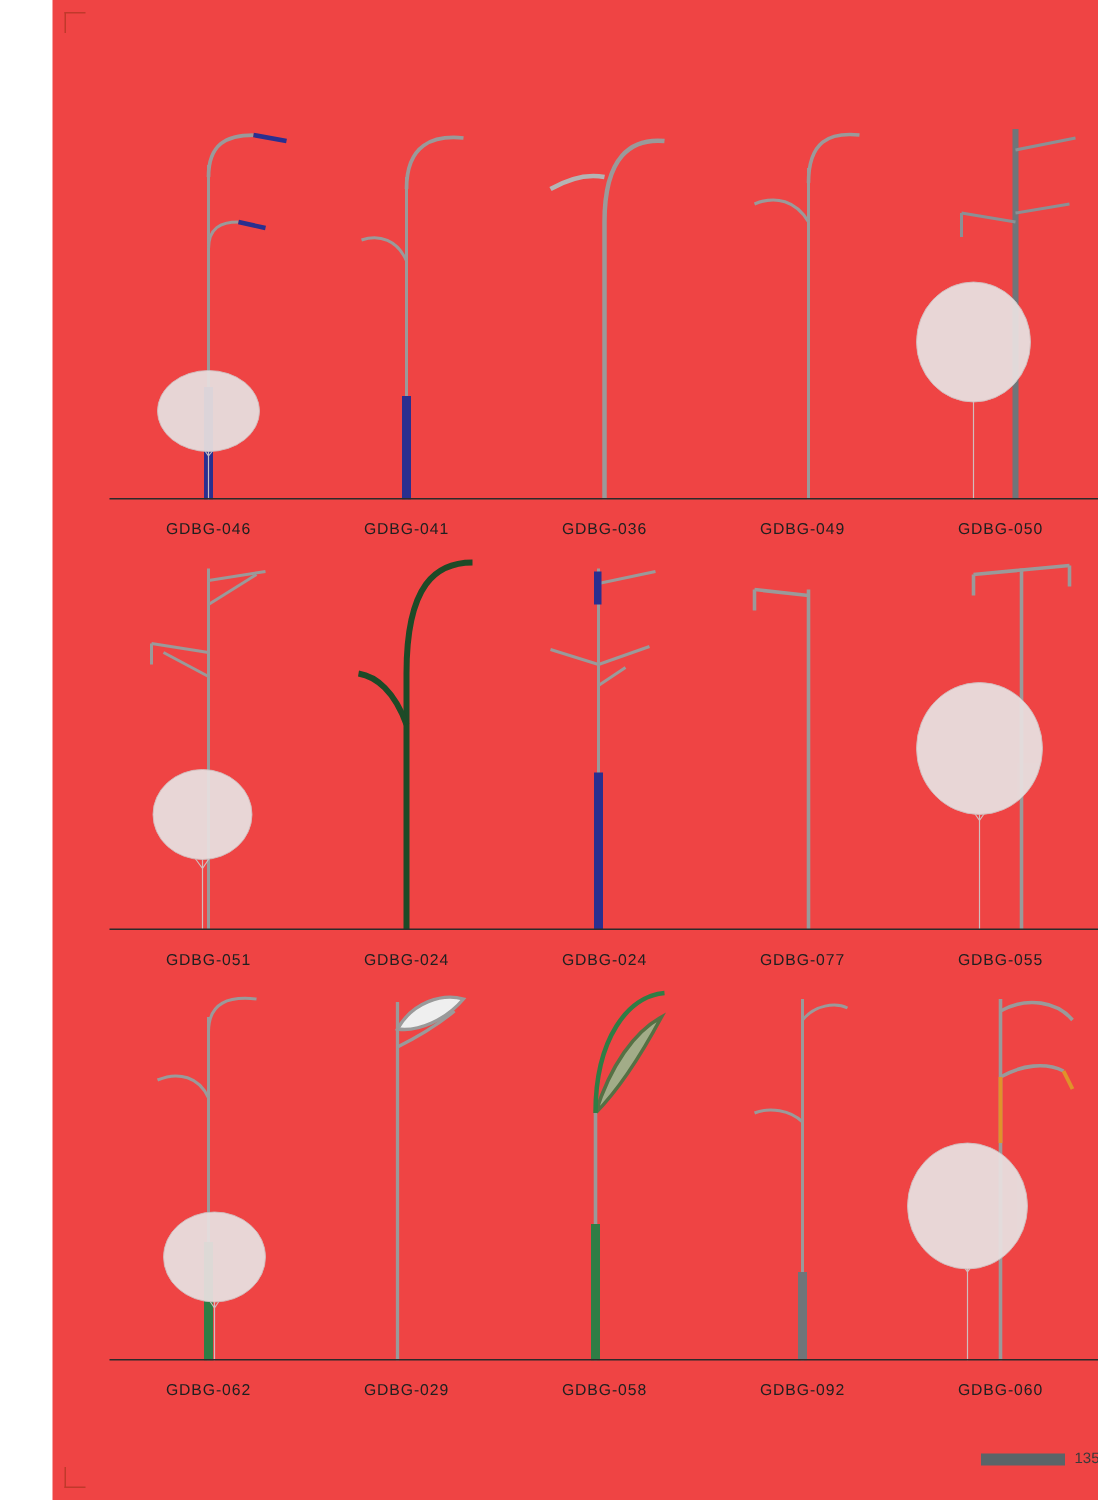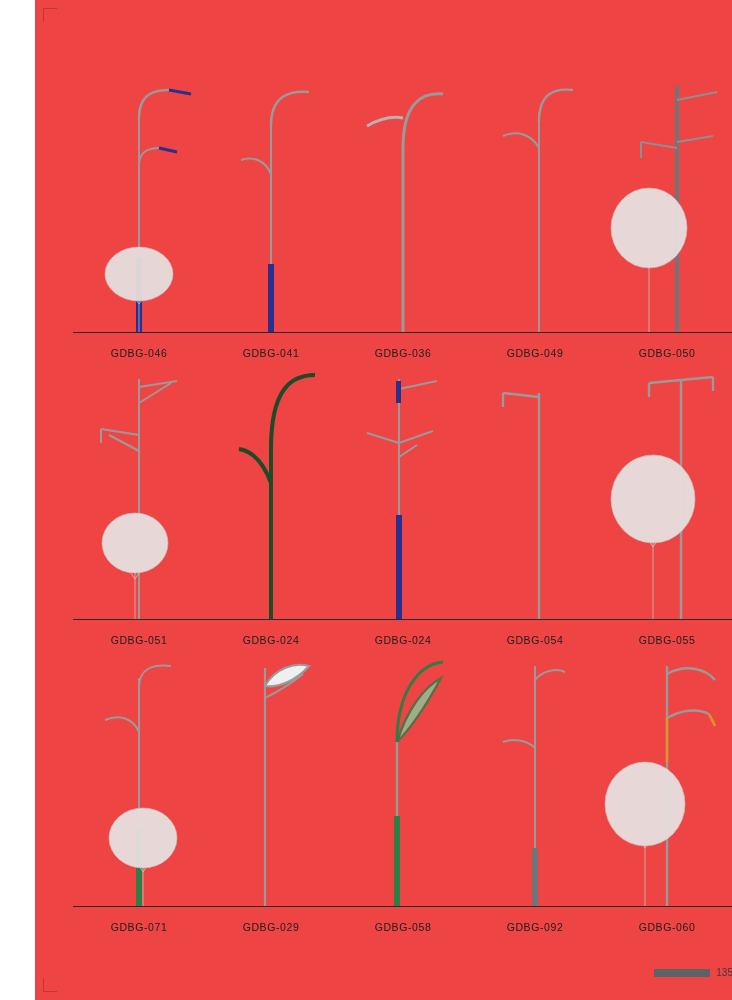--- a/index.html
+++ b/index.html
@@ -272,21 +272,21 @@
               </g>
             </svg>
           </div>
         </div>
       </div>
       <div class="row-baseline"></div>
       <div class="labels">
         <div class="label">GDBG-051</div>
         <div class="label">GDBG-024</div>
         <div class="label">GDBG-024</div>
-        <div class="label">GDBG-054</div>
+        <div class="label">GDBG-077</div>
         <div class="label">GDBG-055</div>
       </div>
     </div>
 
     <div class="row">
       <div class="cells">
         <div class="cell">
           <div class="art">
             <svg viewBox="0 0 132 255" preserveAspectRatio="xMidYMax meet">
               <g fill="none" stroke="#9a9a9a" stroke-width="2">
@@ -352,21 +352,21 @@
               <g stroke="#cfc4c4" stroke-width="0.8" fill="none" opacity="0.95">
                 <path d="M44 255 L44 150 M44 172 L16 134 M44 172 L72 136 M44 196 L24 166 M44 196 L66 164"></path>
                 <ellipse cx="44" cy="152" rx="40" ry="42" fill="#e7dfdf" stroke="#cfc4c4" stroke-width="0.6"></ellipse>
               </g>
             </svg>
           </div>
         </div>
       </div>
       <div class="row-baseline"></div>
       <div class="labels">
-        <div class="label">GDBG-071</div>
+        <div class="label">GDBG-062</div>
         <div class="label">GDBG-029</div>
         <div class="label">GDBG-058</div>
         <div class="label">GDBG-092</div>
         <div class="label">GDBG-060</div>
       </div>
     </div>
 
   </div>
 
   <div class="footer">

